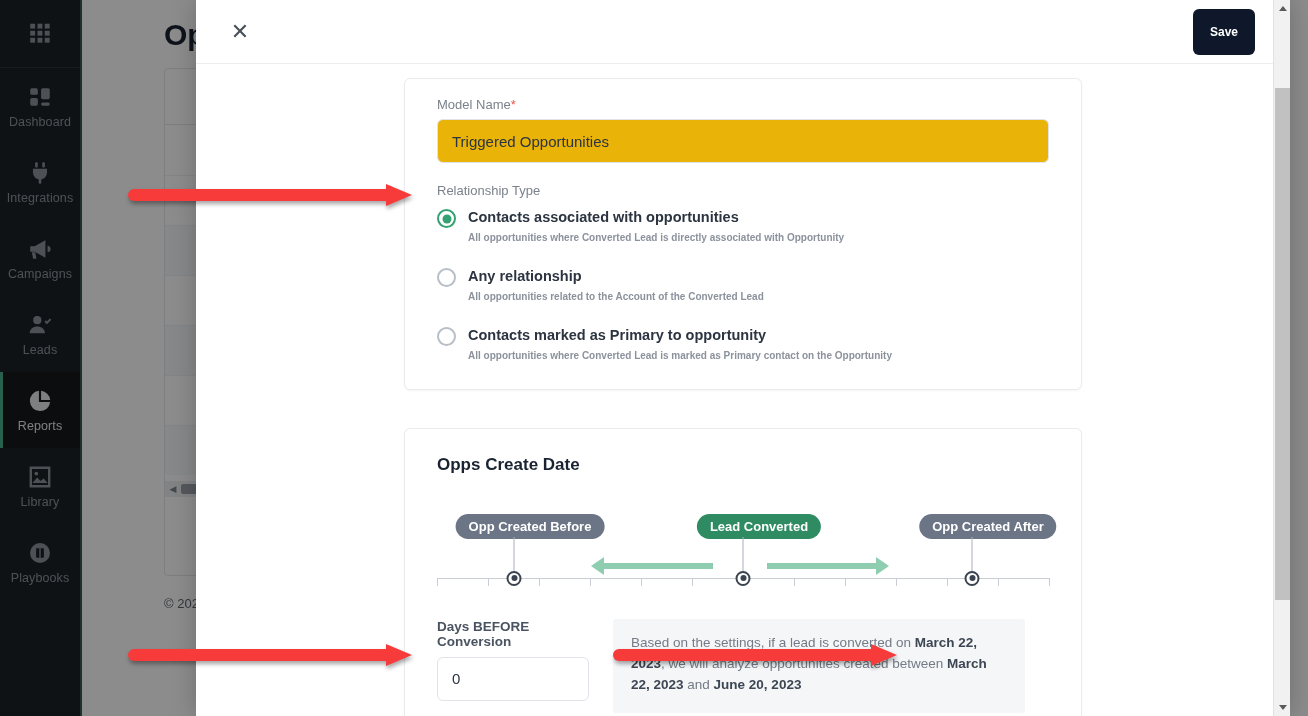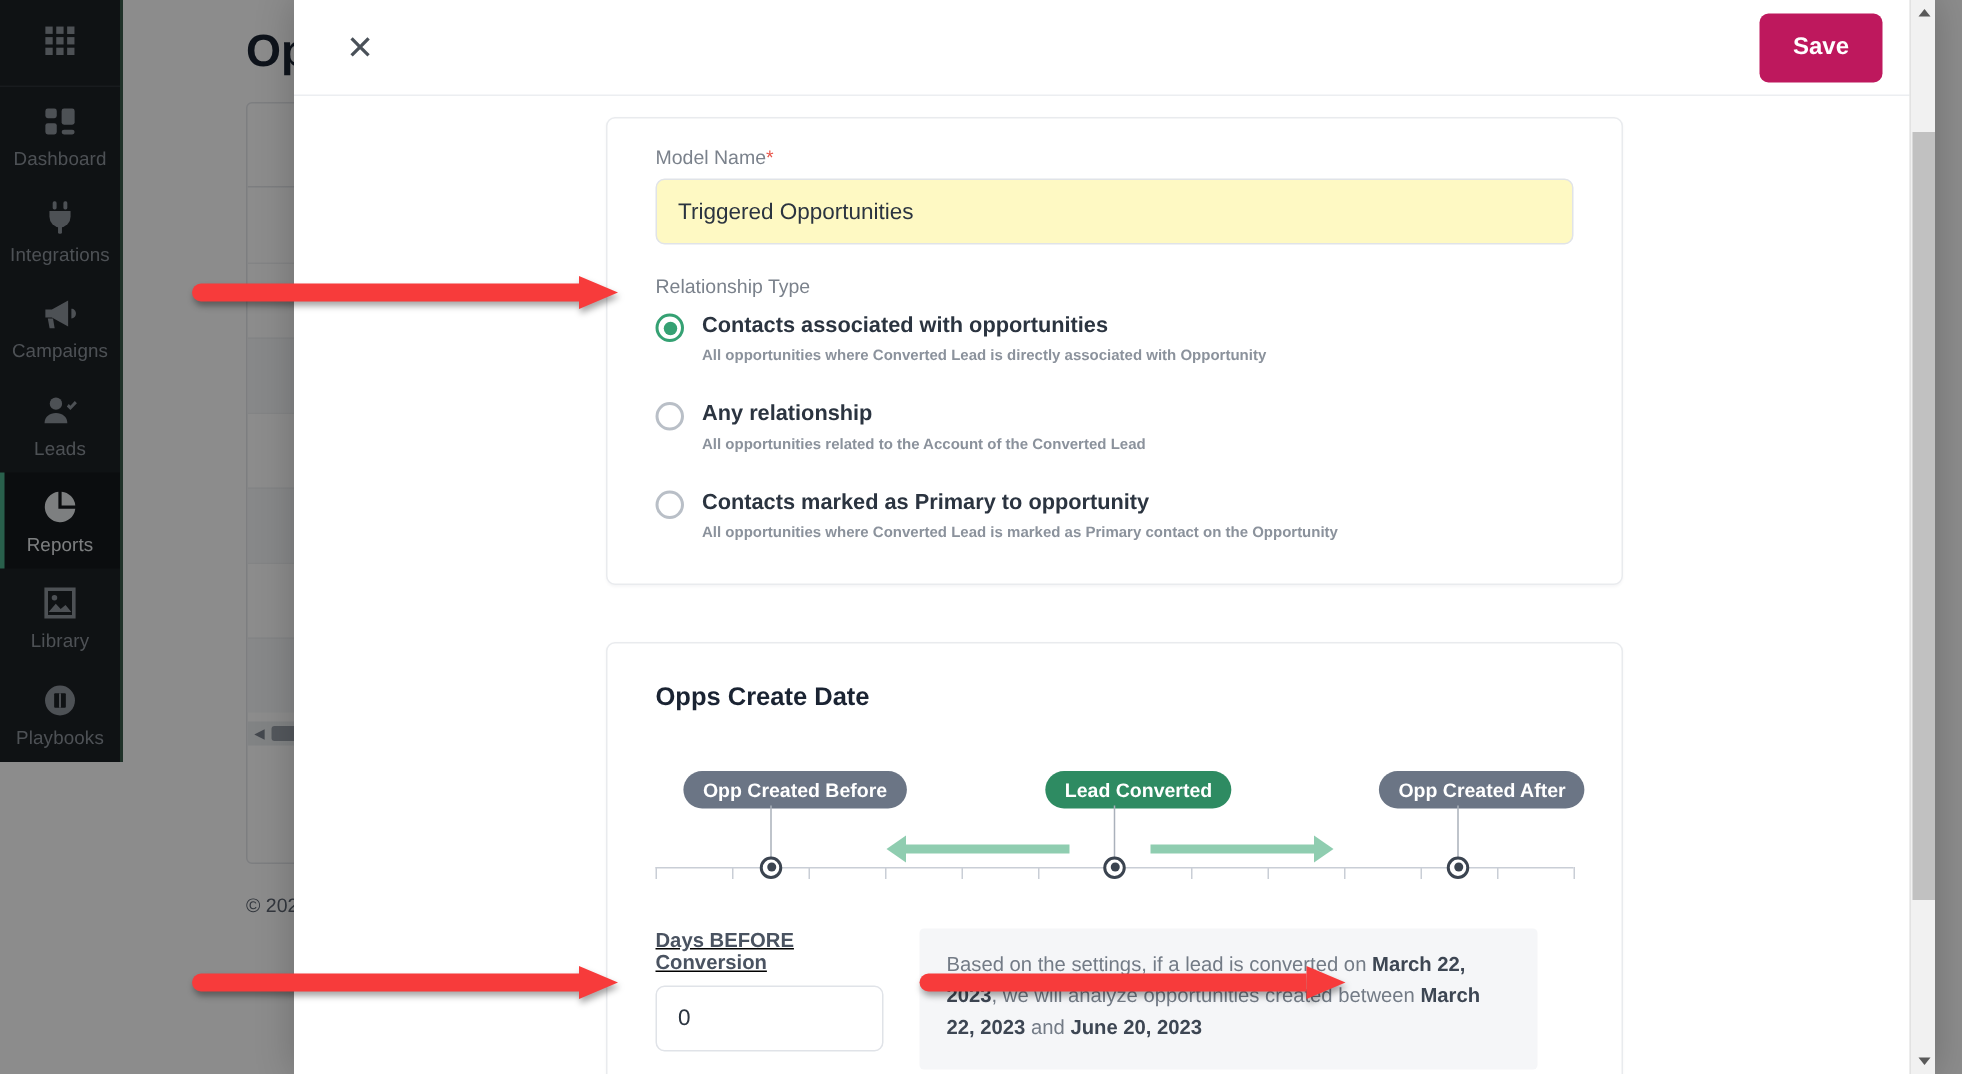--- a/index.html
+++ b/index.html
@@ -8,21 +8,21 @@
     overflow: hidden;
     font-family: "Liberation Sans", sans-serif;
     background: #ffffff;
   }
   .root { position: relative; width: 1308px; height: 716px; }
 
   
   .app-bg { position: absolute; inset: 0; background: #ffffff; }
 
   .sidebar {
-    position: absolute; left: 0; top: 0; width: 82px; height: 508px;
+    position: absolute; left: 0; top: 0; width: 82px; height: 716px;
     background: #1d2125;
     border-right: 2px solid #3a5a4a;
     display: flex; flex-direction: column; align-items: stretch;
   }
   .sb-logo {
     height: 68px; display: flex; align-items: center; justify-content: center;
     border-bottom: 1px solid #2c3237;
   }
   .sb-item {
     height: 76px; display: flex; flex-direction: column;
@@ -103,22 +103,22 @@
     width: 28px; height: 28px; display: flex; align-items: center;
     justify-content: center; color: #4a5159; font-size: 22px;
     cursor: pointer; line-height: 1;
   }
   .modal-title {
     width: 100%; text-align: center; font-size: 20px; font-weight: bold;
     color: #1a2332; letter-spacing: .1px;
   }
   .save-btn {
     position: absolute; right: 35px; top: 50%; transform: translateY(-50%);
-    background: #be185d; color: #ffffff; border: none; border-radius: 6px;
-    width: 82px; height: 46px; font-size: 16px; font-weight: bold;
+    background: #0f172a; color: #ffffff; border: none; border-radius: 6px;
+    width: 62px; height: 46px; font-size: 12px; font-weight: bold;
     font-family: "Liberation Sans", sans-serif; cursor: pointer;
   }
 
   .modal-body {
     flex: 1; overflow: hidden; position: relative; background: #fff;
     padding: 0;
   }
   .scroll-inner { padding: 14px 0 0 0; }
 
   .card {
@@ -129,21 +129,21 @@
   .card.c1 { padding: 18px 32px 26px; margin-top: 0; }
   .card.c2 { padding: 26px 32px 26px; margin-top: 38px; }
 
   .field-label {
     font-size: 13px; color: #7b828c; margin-bottom: 7px; font-weight: normal;
   }
   .req { color: #e8564b; }
   .text-input {
     width: 100%; height: 44px; border: 1px solid #e0e3e8; border-radius: 6px;
     padding: 0 14px; font-size: 15px; color: #2b3440;
-    font-family: "Liberation Sans", sans-serif; outline: none; background:#fef9c3;
+    font-family: "Liberation Sans", sans-serif; outline: none; background:#eab308;
   }
   .section-gap { height: 20px; }
 
   .radio-row { display: flex; gap: 12px; margin-top: 12px; font-weight: bold; }
   .radio-row.first { margin-top: 10px; }
   .radio {
     width: 19px; height: 19px; border-radius: 50%;
     border: 2px solid #b9bfc7; flex: 0 0 19px; margin-top: 1px;
     background: #fff; position: relative; cursor: pointer;
   }
@@ -193,21 +193,21 @@
   }
   .tl-arrow::after {
     content:""; position:absolute; top: 50%; width:0; height:0;
     border-top: 9px solid transparent; border-bottom: 9px solid transparent;
     transform: translateY(-50%);
   }
   .tl-arrow.left::after { left: -12px; border-right: 13px solid #8fcdb0; }
   .tl-arrow.right::after { right: -12px; border-left: 13px solid #8fcdb0; }
 
   .days-row { display: flex; margin-top: 18px; align-items: flex-start; }
-  .days-col { width: 152px; text-decoration: underline; }
+  .days-col { width: 152px; }
   .days-label {
     font-size: 13.5px; font-weight: bold; color: #4a5361; margin-bottom: 8px;
   }
   .days-input {
     width: 152px; height: 44px; border: 1px solid #e0e3e8; border-radius: 6px;
     padding: 0 14px; font-size: 15px; color: #2b3440; background: #fff;
     font-family: "Liberation Sans", sans-serif; outline: none;
   }
   .tip-box {
     flex: 1; margin: 0 24px; background: #f5f6f8; border-radius: 3px;

